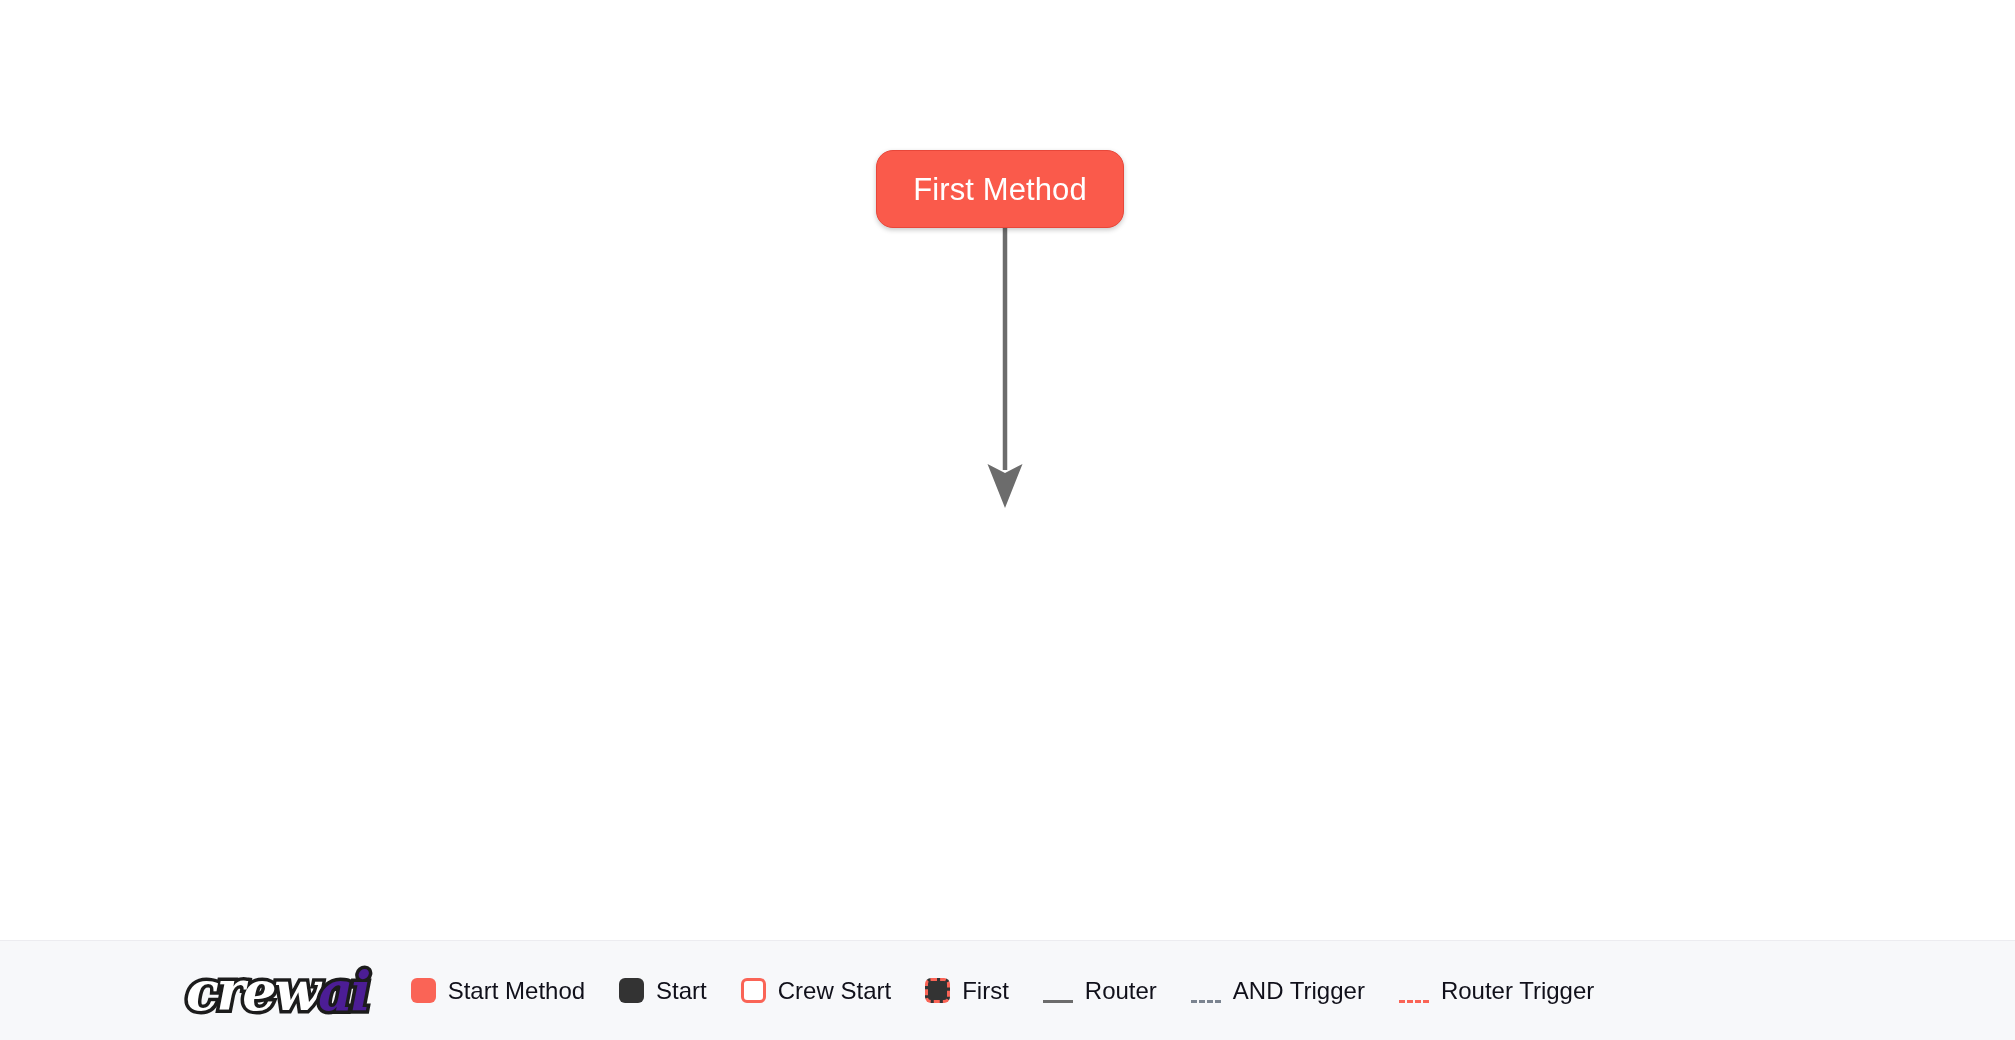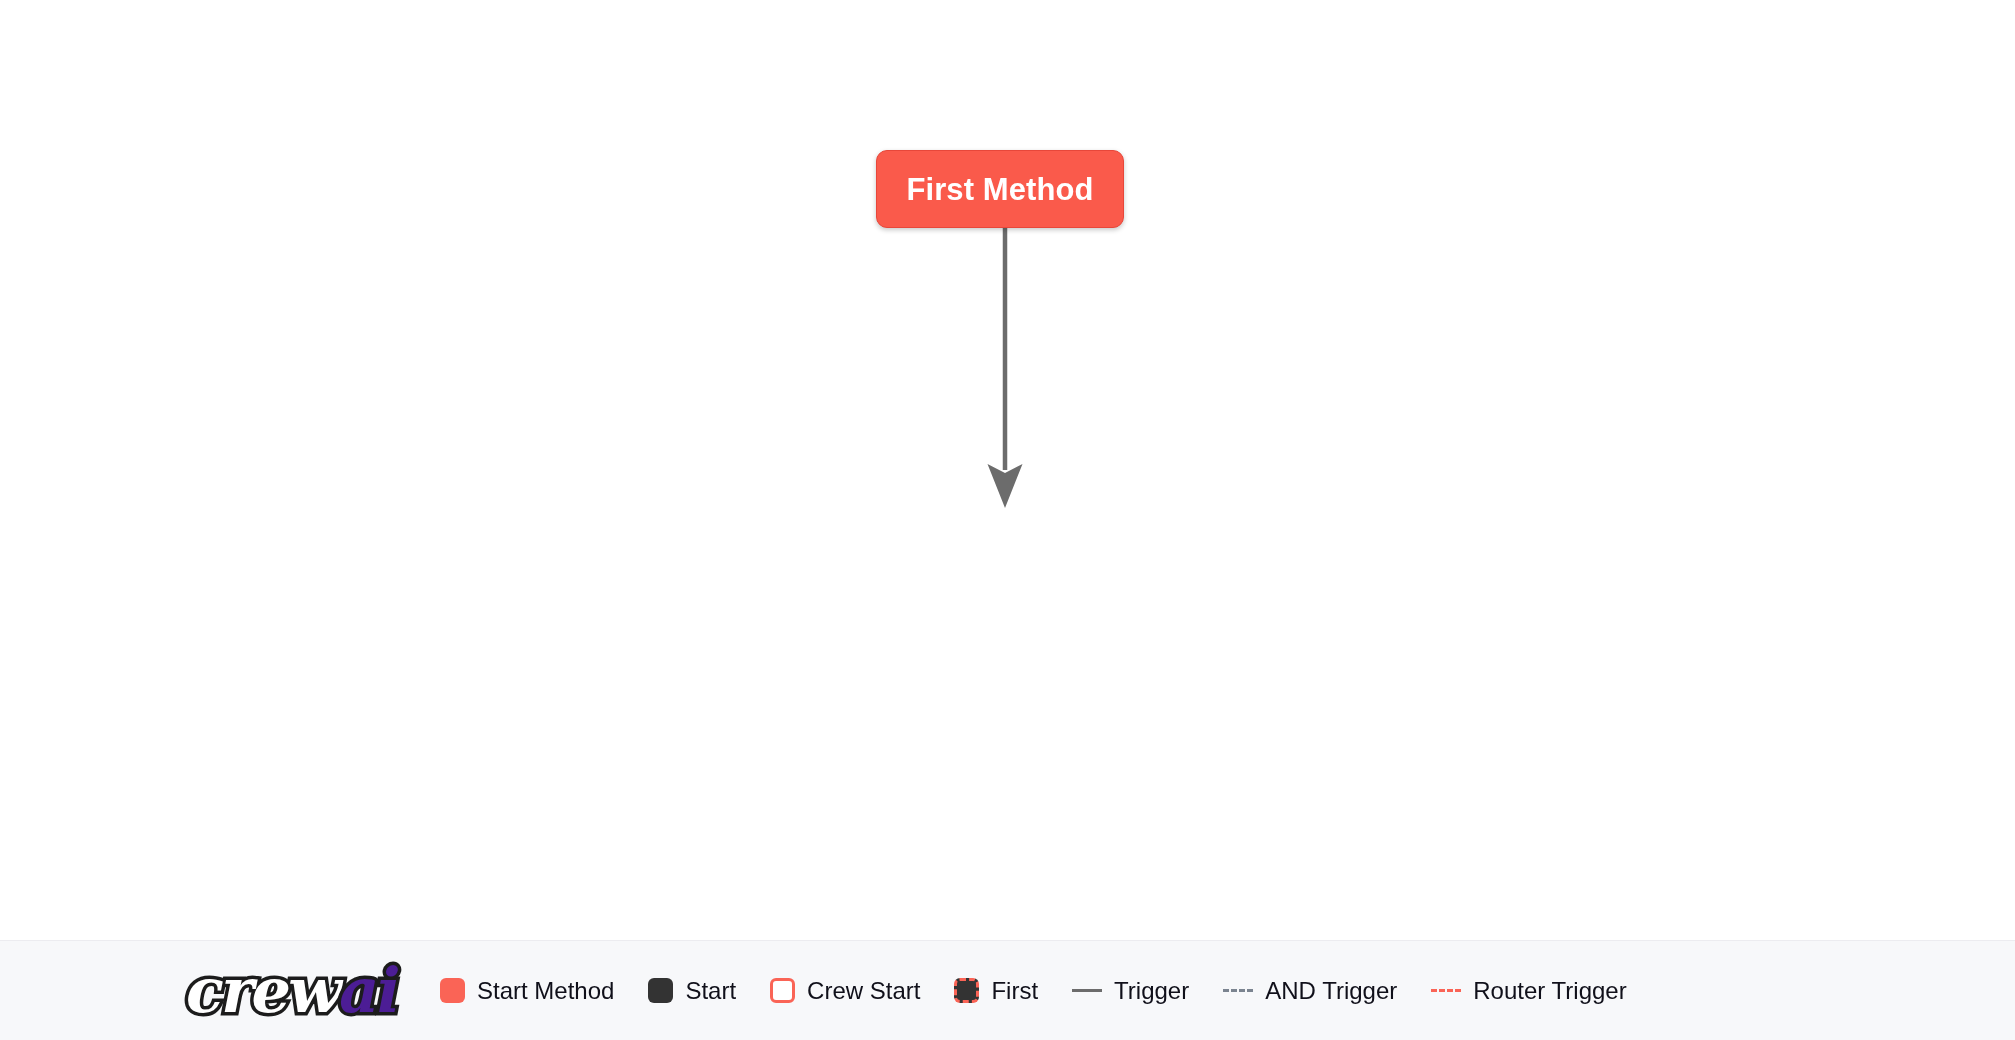--- a/index.html
+++ b/index.html
@@ -38,24 +38,23 @@
     width: 2015px;
     height: 940px;
     pointer-events: none;
   }
 
   .flow-node {
     position: absolute;
     display: flex;
     align-items: center;
     justify-content: center;
-    border-radius: 11px;
+    border-radius: 17px;
     white-space: nowrap;
     user-select: none;
-    font-weight: bold;
   }
 
   .flow-node .node-label {
     font-size: 31px;
     line-height: 1;
     letter-spacing: 0.1px;
     color: #ffffff;
   }
 
   .node-start {
@@ -89,33 +88,33 @@
     display: flex;
     align-items: center;
     margin-right: 42px;
     flex: 0 0 auto;
   }
 
   .logo-text {
     font-family: "DejaVu Serif", serif;
     font-style: italic;
     font-weight: bold;
-    font-size: 62px;
+    font-size: 54px;
     line-height: 1;
     letter-spacing: -2.5px;
     -webkit-text-stroke: 7px #1c1c1c;
     paint-order: stroke fill;
     position: relative;
   }
   .logo-crew { color: #ffffff; }
   .logo-ai   { color: #4c1d95; }
 
   .legend-item {
     display: flex;
-    align-items: center;
+    align-items: flex-end;
     flex: 0 0 auto;
     margin-right: 34px;
   }
 
   .legend-label {
     font-size: 24px;
     color: #10101a;
     line-height: 1;
     margin-left: 12px;
     white-space: nowrap;
@@ -184,21 +183,21 @@
       <span class="legend-label">Crew Start</span>
     </div>
 
     <div class="legend-item">
       <span class="swatch swatch-router"></span>
       <span class="legend-label">First</span>
     </div>
 
     <div class="legend-item">
       <span class="line-sample line-trigger"></span>
-      <span class="legend-label">Trigger</span>
+      <span class="legend-label">Router</span>
     </div>
 
     <div class="legend-item">
       <span class="line-sample line-and-trigger"></span>
       <span class="legend-label">AND Trigger</span>
     </div>
 
     <div class="legend-item">
       <span class="line-sample line-router-trig"></span>
       <span class="legend-label">Router Trigger</span>

